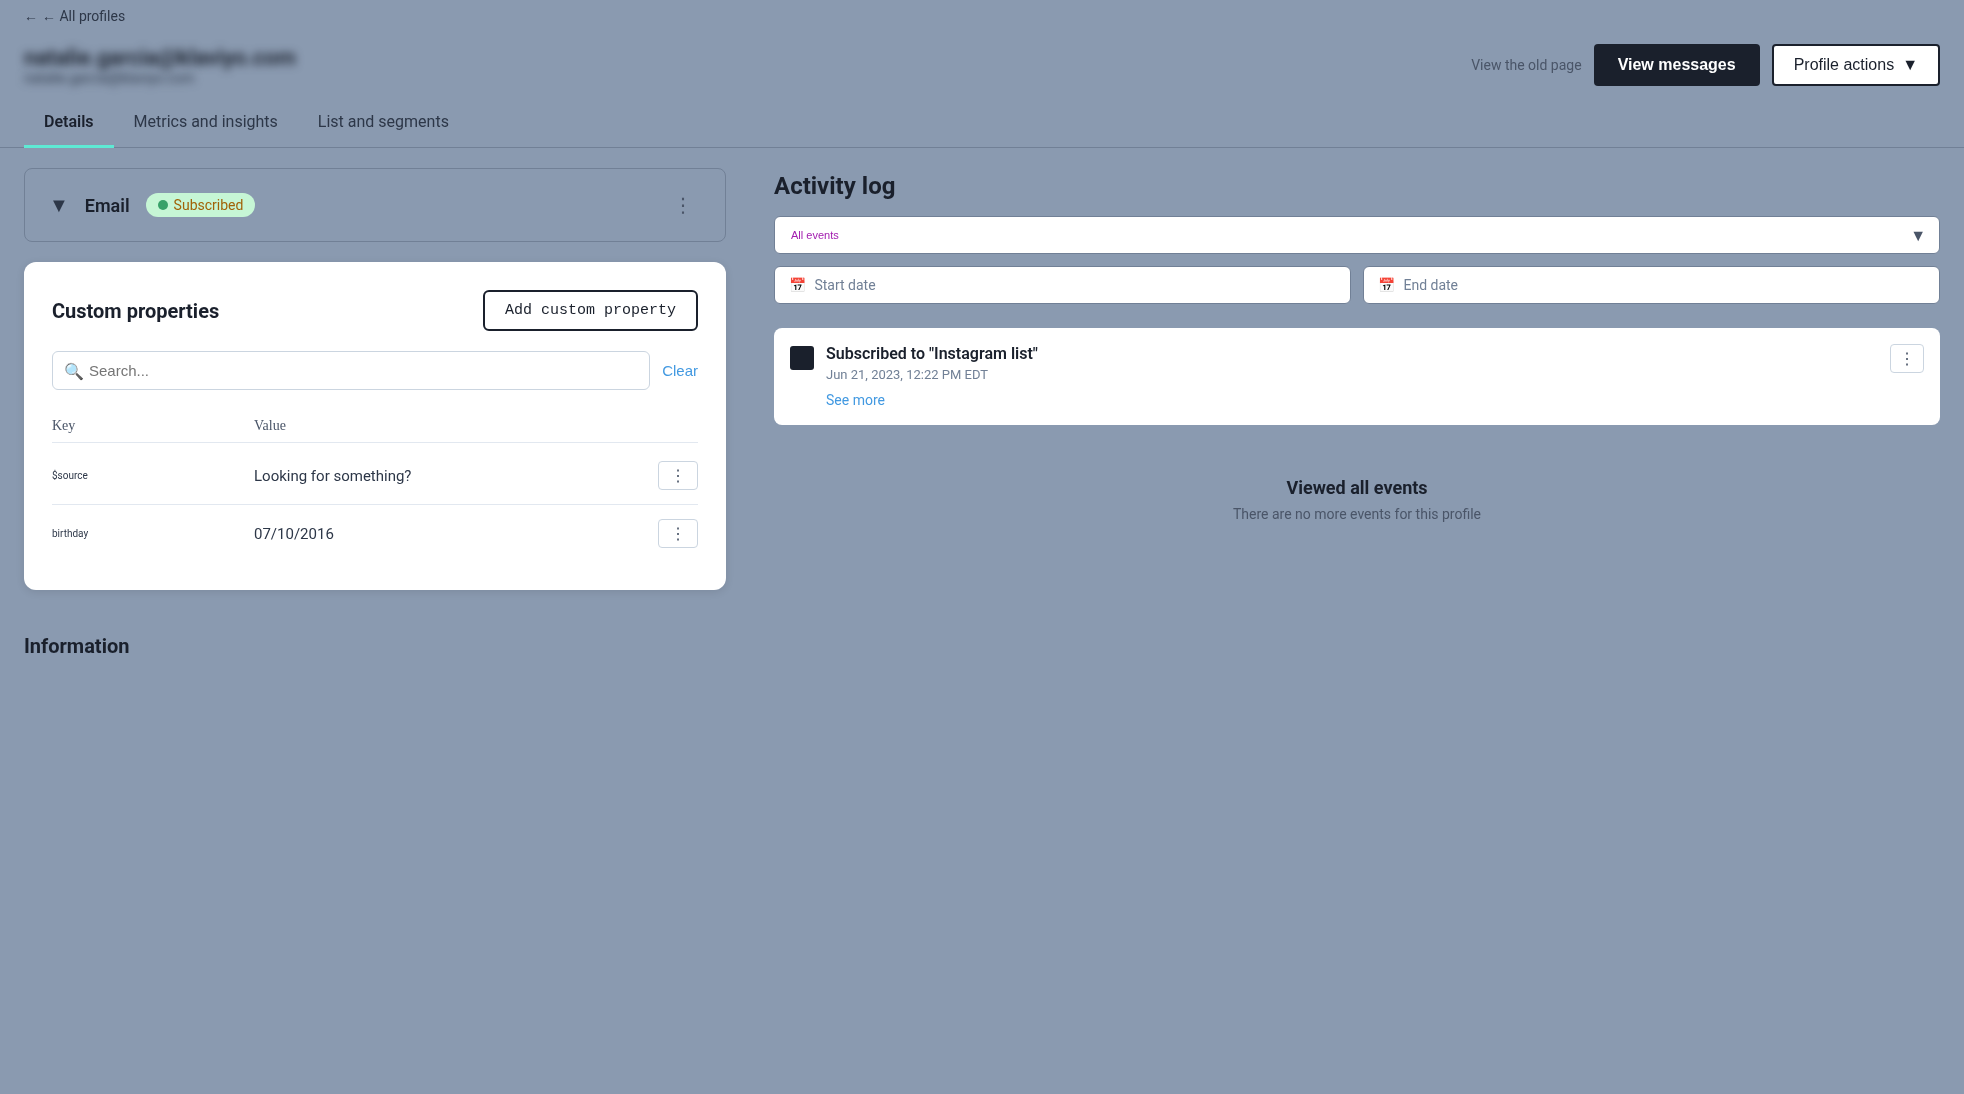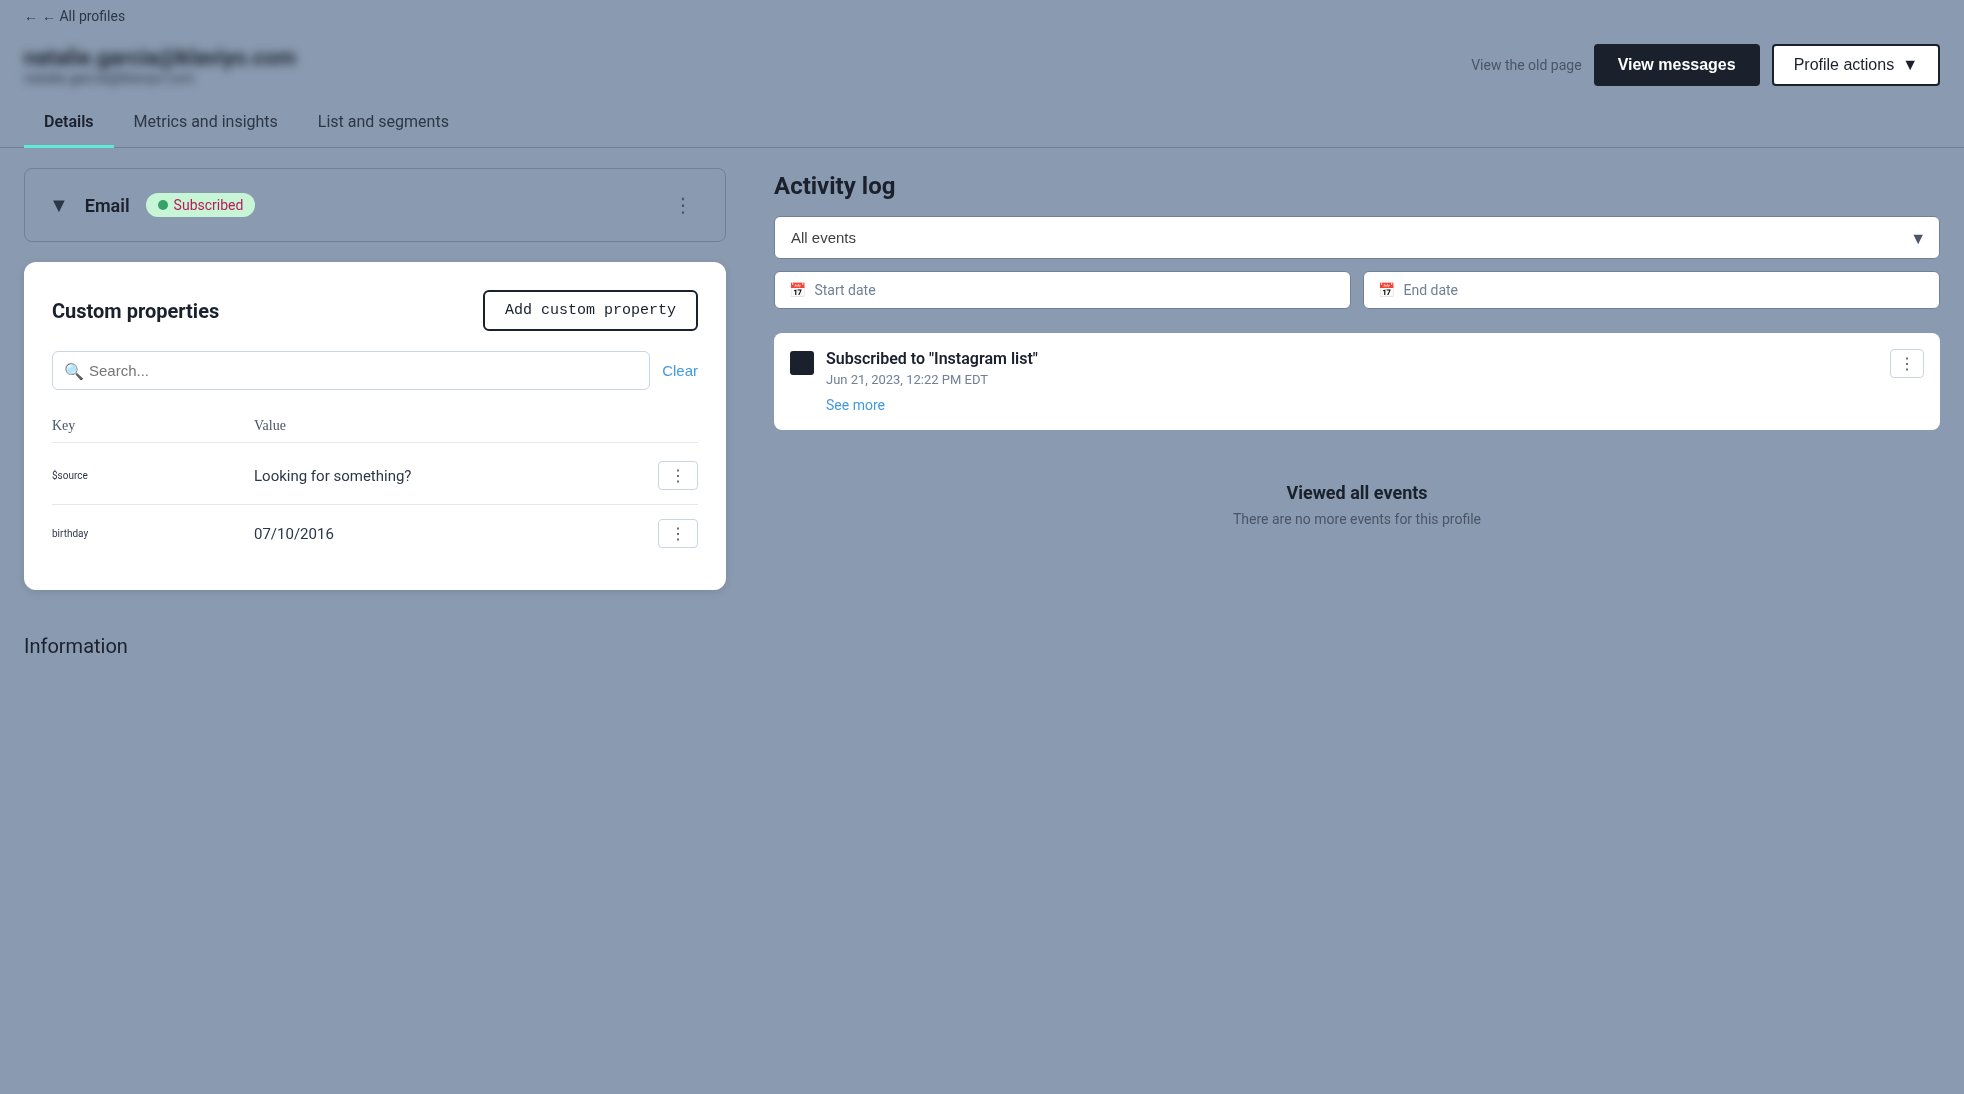--- a/index.html
+++ b/index.html
@@ -154,21 +154,21 @@
       font-size: 18px;
       font-weight: 600;
       color: #1a202c;
     }
 
     .subscribed-badge {
       display: flex;
       align-items: center;
       gap: 6px;
       background: #c6f6d5;
-      color: #be185d;
+      color: #a16207;
       padding: 4px 12px;
       border-radius: 20px;
       font-size: 14px;
     }
 
     .subscribed-dot {
       width: 10px;
       height: 10px;
       background: #38a169;
       border-radius: 50%;
@@ -310,21 +310,21 @@
     }
 
     
     .information-section {
       background: #8a9ab0;
       padding: 20px 24px;
     }
 
     .info-title {
       font-size: 20px;
-      font-weight: 400;
+      font-weight: 700;
       color: #1a202c;
     }
 
     
     .right-panel {
       flex: 1;
       background: #8a9ab0;
       padding: 24px;
     }
 
@@ -339,22 +339,22 @@
       position: relative;
       margin-bottom: 12px;
     }
 
     .events-dropdown-wrapper select {
       width: 100%;
       padding: 12px 16px;
       border: 1px solid #718096;
       border-radius: 6px;
       background: white;
-      font-size: 15px;
-      color: #404040;
+      font-size: 11px;
+      color: #a21caf;
       appearance: none;
       cursor: pointer;
     }
 
     .dropdown-arrow {
       position: absolute;
       right: 14px;
       top: 50%;
       transform: translateY(-50%);
       pointer-events: none;

